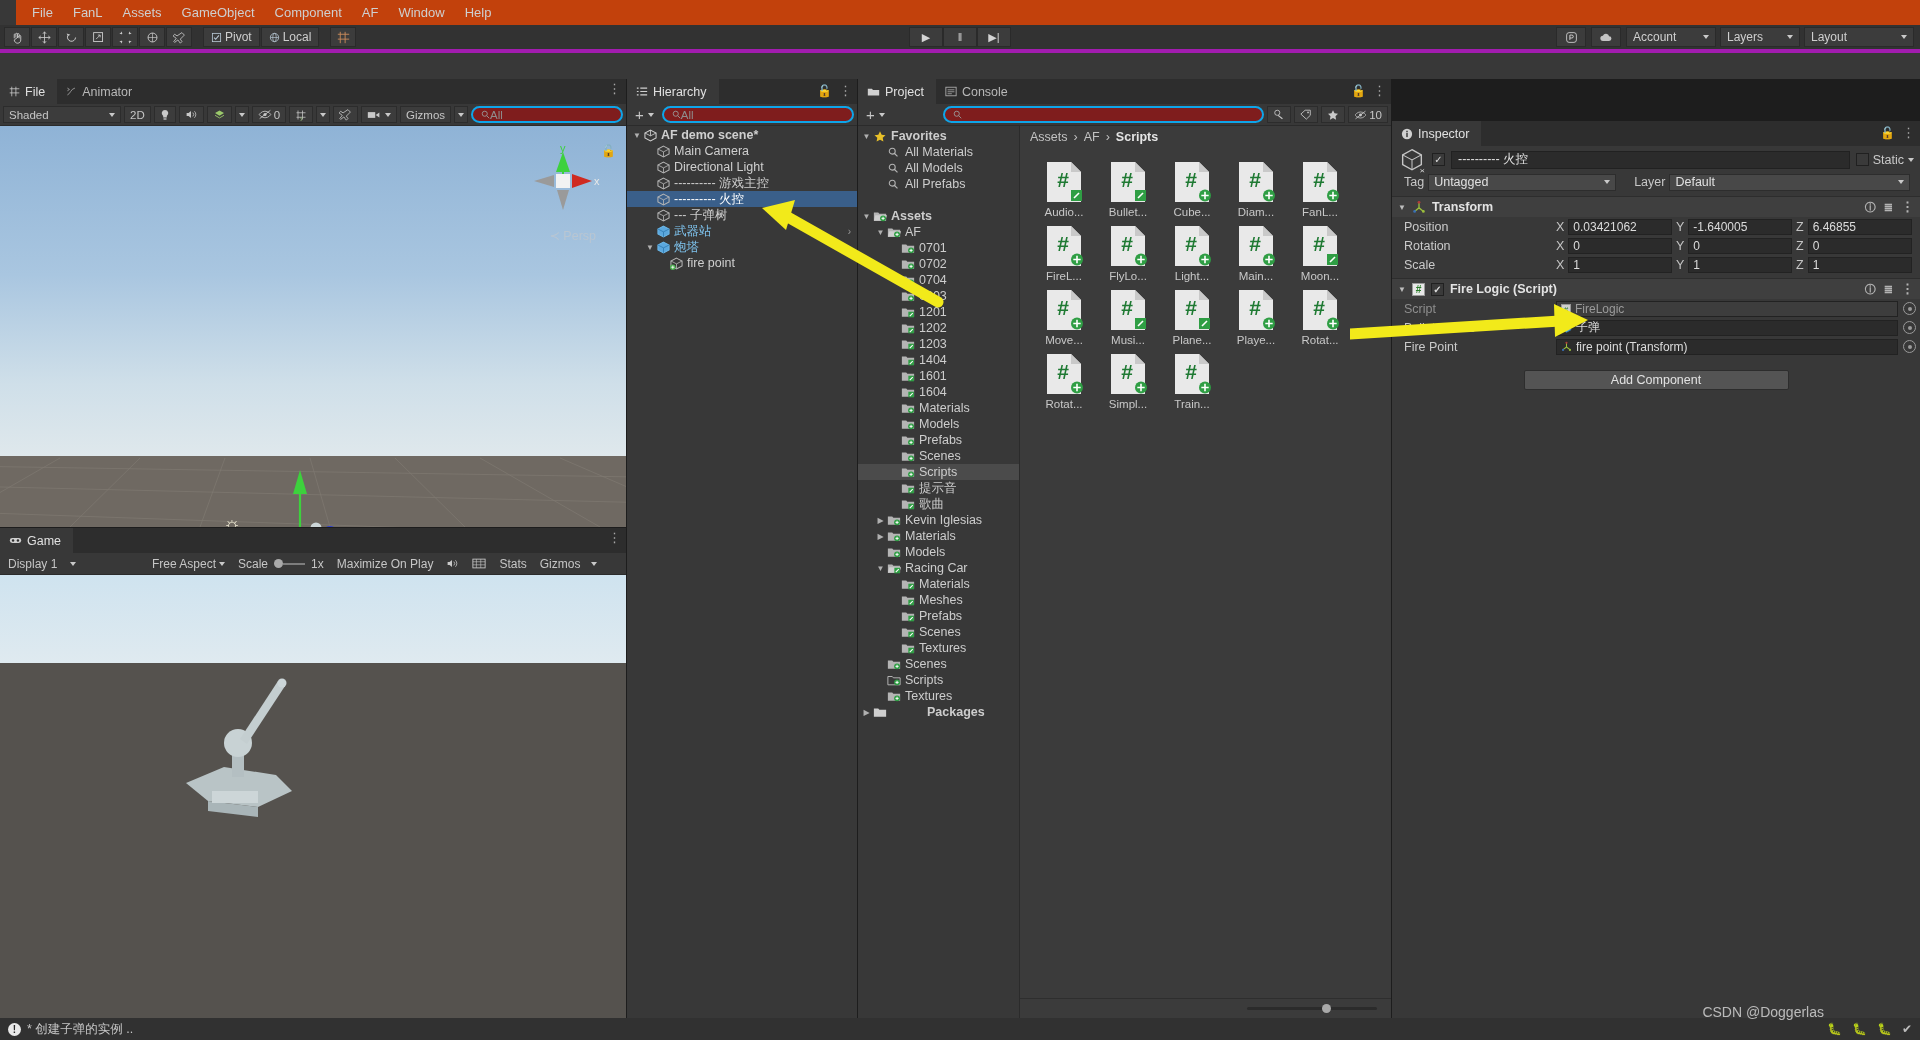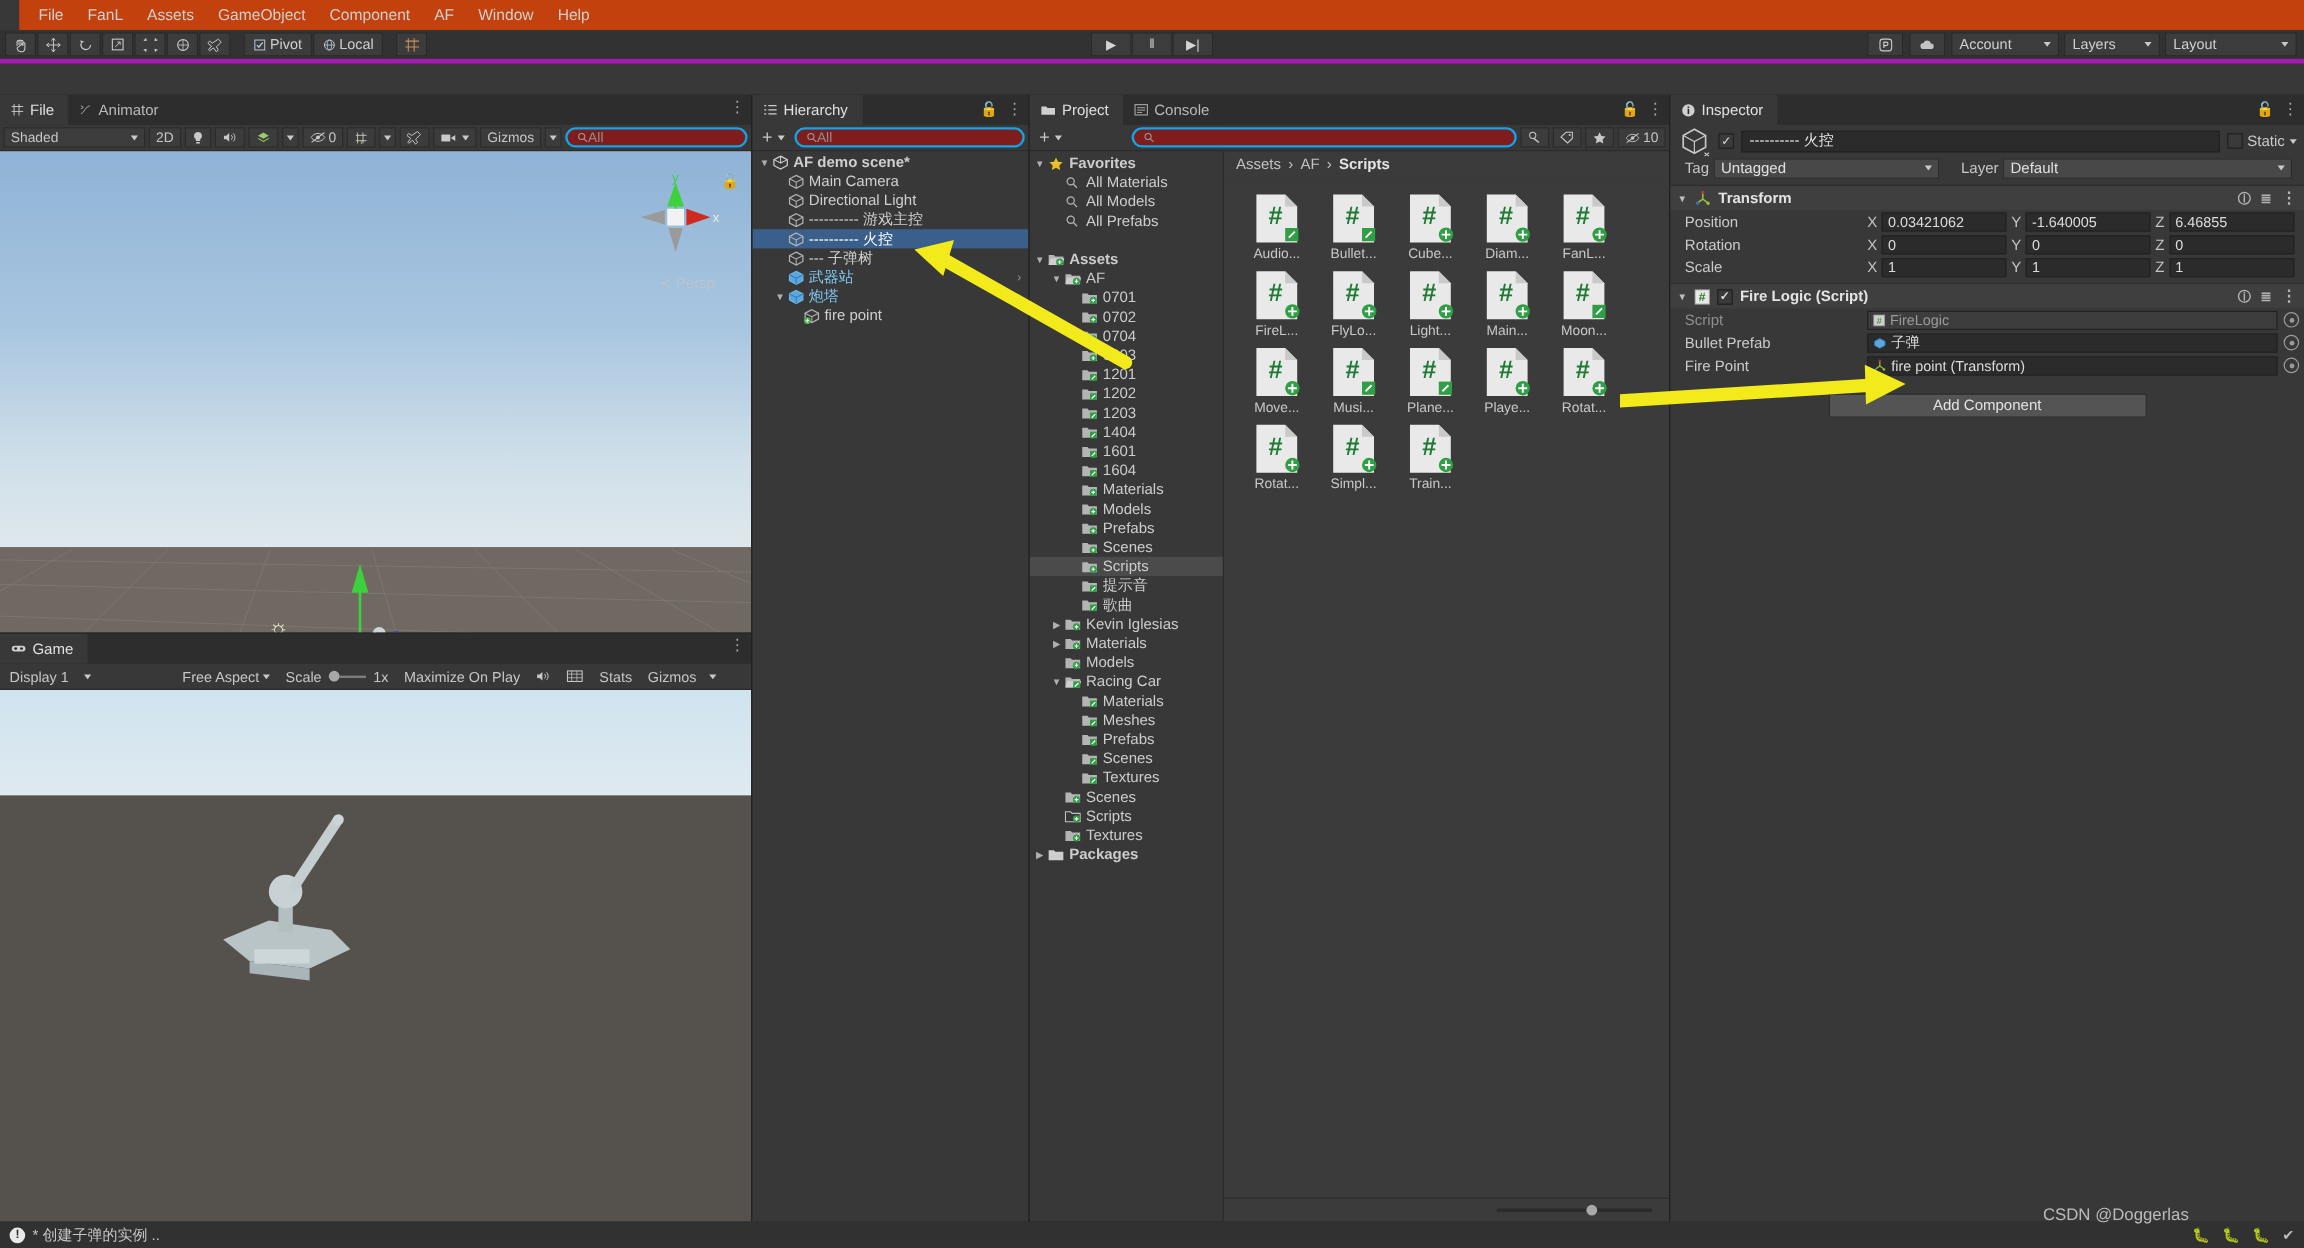--- a/index.html
+++ b/index.html
@@ -35,21 +35,21 @@
   .rightgrp { position:absolute; right:6px; display:flex; align-items:center; gap:4px;}
   .dropbtn { height:20px; background:#3c3c3c; border:1px solid #2a2a2a; display:flex; align-items:center; justify-content:space-between;
              padding:0 6px; font-size:12px; color:#cfcfcf; gap:10px;}
   .caret { width:0;height:0;border-left:3.5px solid transparent;border-right:3.5px solid transparent;border-top:4px solid #c9c9c9; }
 
   
   .workspace { position:absolute; top:79px; left:0; right:0; bottom:22px; display:flex; gap:1px; background:#1d1d1d;}
   .col-left  { width:626px; display:flex; flex-direction:column; gap:1px;}
   .col-hier  { width:230px; display:flex; flex-direction:column;}
   .col-proj  { width:533px; display:flex; flex-direction:column;}
-  .col-insp  { flex:1; display:flex; flex-direction:column;}
+  .col-insp  { flex:1; display:flex; flex-direction:column;margin-top:42px;}
 
   .panel { background:#383838; display:flex; flex-direction:column; overflow:hidden; }
   .tabrow { height:25px; background:#2d2d2d; display:flex; align-items:flex-end; position:relative; }
   .tab { height:25px; display:flex; align-items:center; gap:5px; padding:0 12px 0 9px; font-size:12.5px; color:#b8b8b8; background:#2d2d2d;}
   .tab.active { background:#383838; color:#e0e0e0; }
   .tabicons { position:absolute; right:5px; top:5px; display:flex; gap:7px; align-items:center; color:#a8a8a8; font-size:12px;}
   .kebab { letter-spacing:0; line-height:10px; font-size:13px; }
 
   .subbar { height:22px; background:#383838; display:flex; align-items:center; padding:0 3px; gap:3px; border-bottom:1px solid #2b2b2b;}
   .sb-item { font-size:12px; color:#c6c6c6; padding:0 5px; height:17px; display:flex; align-items:center; gap:3px;}
@@ -1004,21 +1004,21 @@
                 <path d="M11.5 7.4v3.6M9.7 9.2h3.6" stroke="#fff" stroke-width="1.1"></path>
               </svg>
               <span>Textures</span>
             </div>
             <div class="ptrow">
               <span style="width: 2px; flex: 0 0 auto;"></span>
               <span class="tw">▶</span>
               <svg viewBox="0 0 16 13" class="folder">
                 <path d="M1 2.5h5l1.3 1.5H15V12H1z" fill="#cfcfcf"></path>
               </svg>
-              <span style="font-weight: bold;">Packages</span>
+              <span style="font-weight: bold; margin-left: 36px;">Packages</span>
             </div>
           </div>
         <div class="projright">
           <div class="crumb">
             <span>Assets</span>
             <span>›</span>
             <span>AF</span>
             <span>›</span>
             <b>Scripts</b>
           </div>

